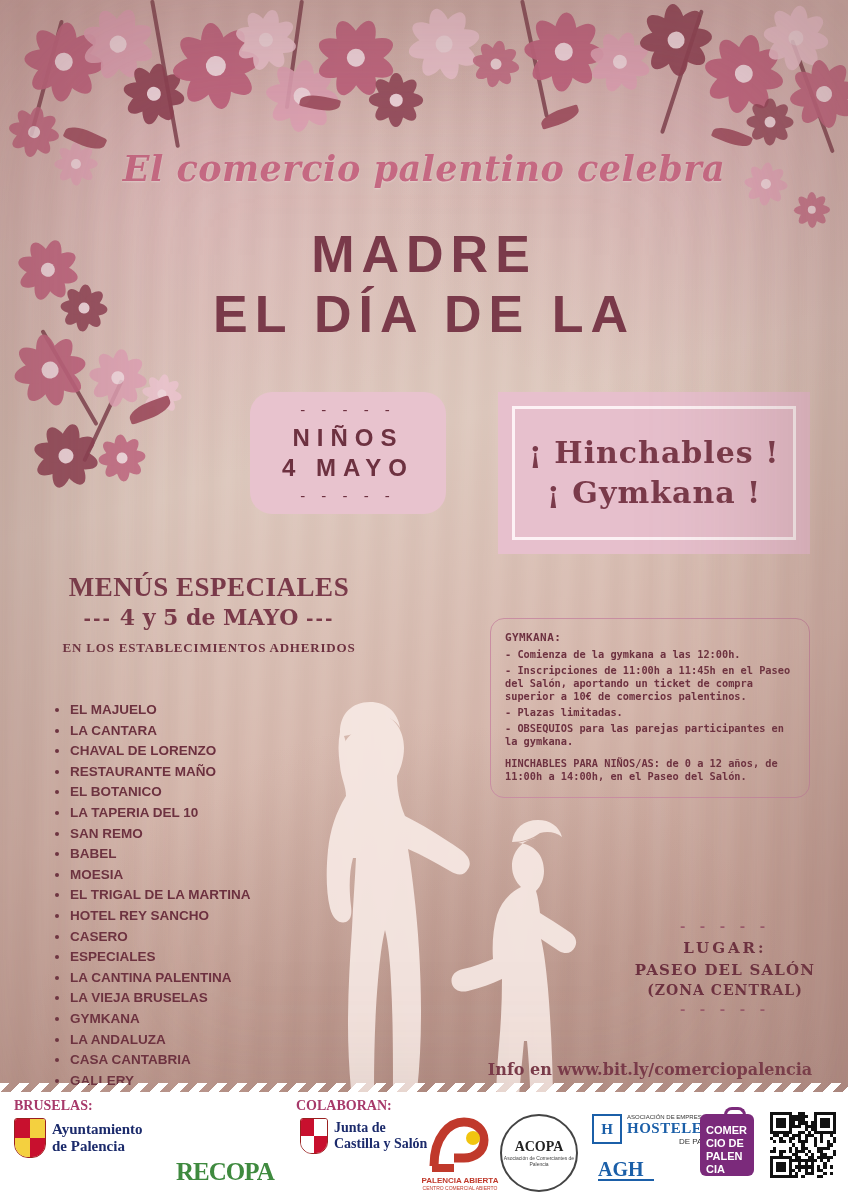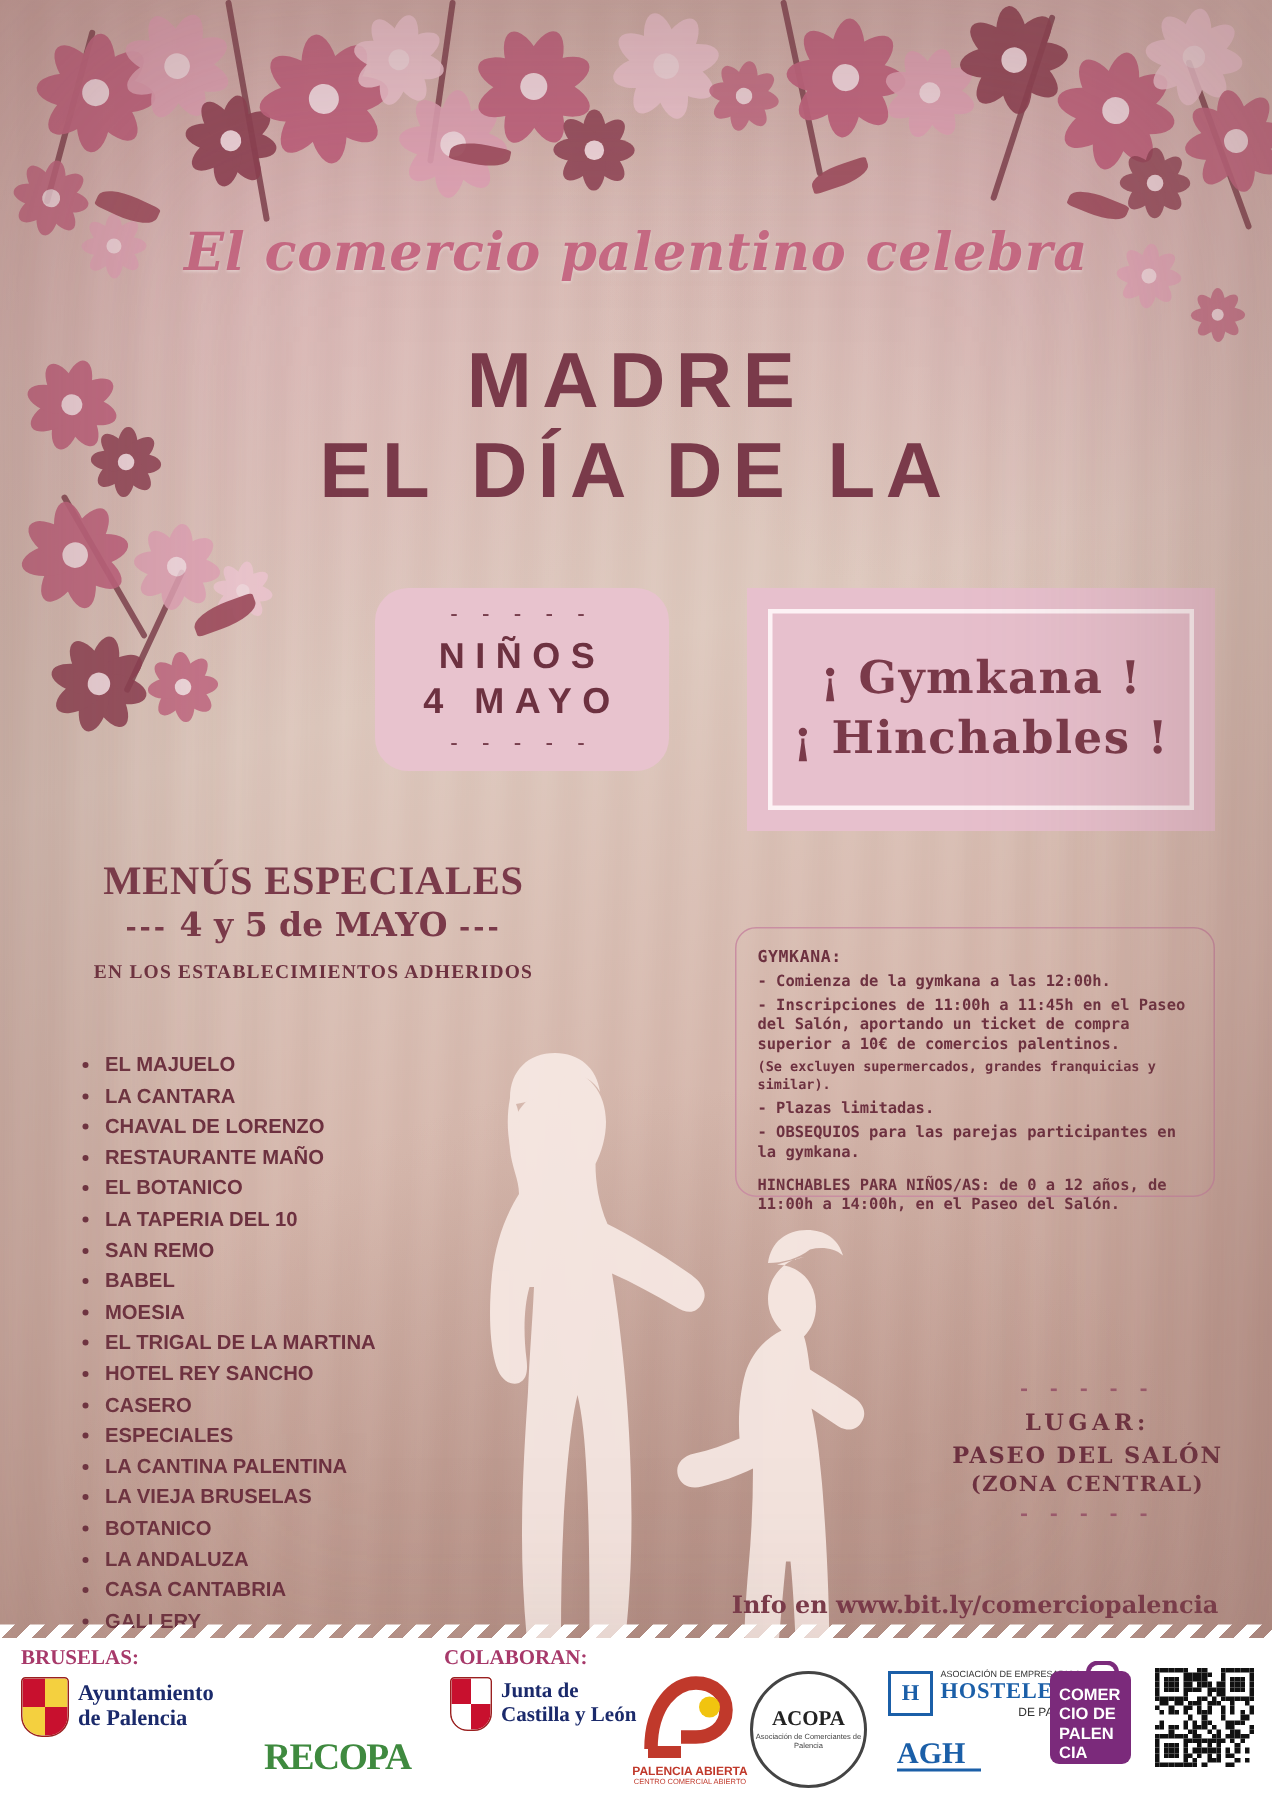--- a/index.html
+++ b/index.html
@@ -498,22 +498,22 @@
 
   <div class="date-badge">
     <div class="dash">- - - - -</div>
     <div class="d1">NIÑOS</div>
     <div class="d2">4 MAYO</div>
     <div class="dash">- - - - -</div>
   </div>
 
   <div class="gym-box">
     <div class="gym-inner">
+      <div>¡ Hinchables !</div>
       <div>¡ Gymkana !</div>
-      <div>¡ Hinchables !</div>
     </div>
   </div>
 
   <div class="menus-title">MENÚS ESPECIALES</div>
   <div class="menus-sub">
     <span class="dash">---</span>
     <span>4 y 5 de MAYO</span>
     <span class="dash">---</span>
   </div>
   <div class="menus-foot">EN LOS ESTABLECIMIENTOS ADHERIDOS</div>
@@ -528,35 +528,34 @@
         <li>LA TAPERIA DEL 10</li>
         <li>SAN REMO</li>
         <li>BABEL</li>
         <li>MOESIA</li>
         <li>EL TRIGAL DE LA MARTINA</li>
         <li>HOTEL REY SANCHO</li>
         <li>CASERO</li>
         <li>ESPECIALES</li>
         <li>LA CANTINA PALENTINA</li>
         <li>LA VIEJA BRUSELAS</li>
-        <li>BOTANICO</li>
+        <li>GYMKANA</li>
         <li>LA ANDALUZA</li>
         <li>CASA CANTABRIA</li>
         <li>GALLERY</li>
         <li>LUCIO ASADOR GASTROBAR</li>
         <li>HOTEL CASTILLA VIEJA</li>
         <li>BAR SIN MÁS</li>
       </ul>
   </div>
 
   <div class="info-box">
     <div class="hd">GYMKANA:</div>
     <p>- Comienza de la gymkana a las 12:00h.</p>
     <p>- Inscripciones de 11:00h a 11:45h en el Paseo del Salón, aportando un ticket de compra superior a 10€ de comercios palentinos.</p>
-    <p class="small">(Se excluyen supermercados, grandes franquicias y similar).</p>
     <p>- Plazas limitadas.</p>
     <p>- OBSEQUIOS para las parejas participantes en la gymkana.</p>
     <p class="gap">HINCHABLES PARA NIÑOS/AS:  de 0 a 12 años, de 11:00h a 14:00h, en el Paseo del Salón.</p>
   </div>
 
   <svg class="silhouette" viewBox="0 0 420 420">
     <g fill="#f7e9e4" opacity="0.92">
 
       <path d="M128 36 c-16 6 -26 22 -24 40 c1 12 6 20 6 30 c-10 16 -16 34 -18 54 c-2 20 -2 42 2 58 c3 12 10 16 16 14 c5 -2 6 -8 5 -16 c-2 -16 -2 -34 2 -48 l3 0 c-1 22 -3 46 -4 70 c-2 30 -4 62 -4 96 c0 22 1 44 3 66 c1 10 5 14 12 14 c8 0 11 -5 11 -14 c0 -36 1 -76 4 -110 c2 -22 4 -38 7 -50 c3 12 5 30 6 52 c2 36 2 76 2 110 c0 9 4 13 12 13 c7 0 11 -4 12 -14 c3 -26 4 -54 4 -80 c0 -42 -3 -84 -7 -118 c-2 -18 -4 -32 -6 -44 c14 6 28 14 42 22 c8 5 14 5 18 -2 c4 -6 1 -13 -7 -19 c-20 -14 -40 -26 -56 -34 c-6 -14 -8 -28 -8 -40 c4 -8 7 -18 7 -28 c0 -20 -12 -34 -30 -36 z"></path>
 
@@ -602,21 +601,21 @@
 
     <div class="jcyl">
       <div class="jcyl-shield">
         <div class="q" style="position:absolute;left:0;top:0;width:50%;height:50%;background:#c8102e;"></div>
         <div class="q" style="position:absolute;right:0;top:0;width:50%;height:50%;background:#fff;"></div>
         <div class="q" style="position:absolute;left:0;bottom:0;width:50%;height:50%;background:#fff;"></div>
         <div class="q" style="position:absolute;right:0;bottom:0;width:50%;height:50%;background:#c8102e;"></div>
       </div>
       <div class="jcyl-text">
         <div>Junta de</div>
-        <div>Castilla y León</div>
+        <div>Castilla y Salón</div>
       </div>
     </div>
 
     <svg class="pa-logo" viewBox="0 0 70 60">
       <path d="M10 50 C10 20 26 6 40 6 C52 6 60 14 60 24 C60 36 50 42 40 42 L30 42" fill="none" stroke="#c0392b" stroke-width="9"></path>
       <circle cx="49" cy="22" r="7" fill="#f1c40f"></circle>
       <path d="M8 52 L30 52" stroke="#c0392b" stroke-width="8"></path>
     </svg>
     <div class="pa-cap">
       <div>PALENCIA ABIERTA</div>

